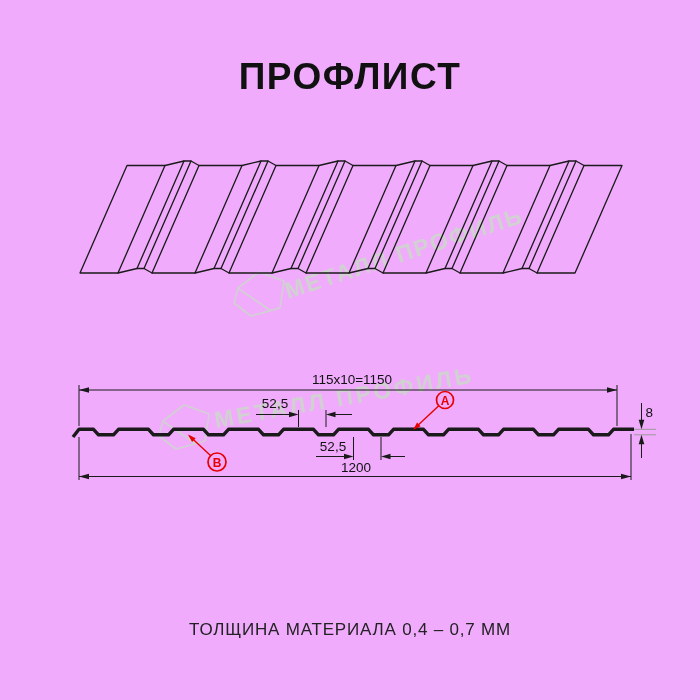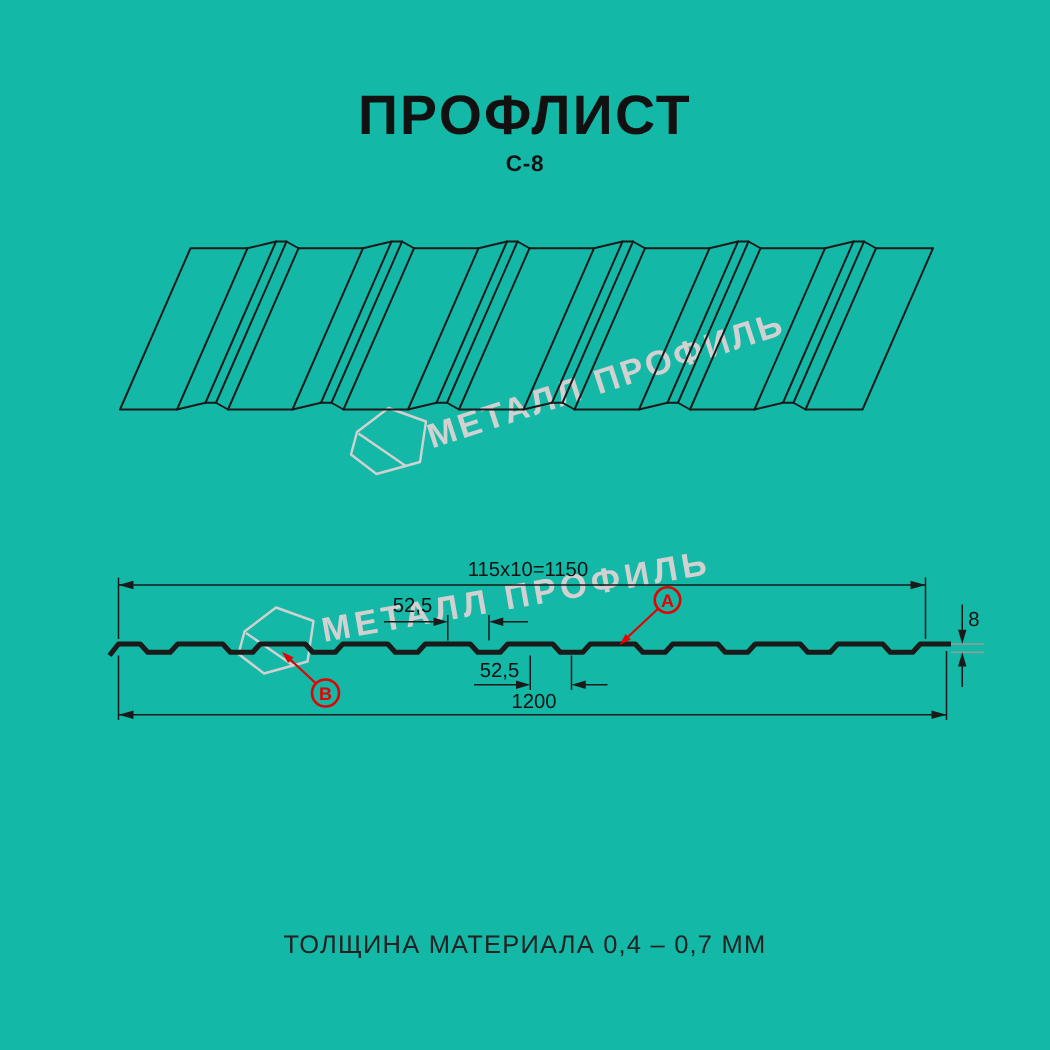--- a/index.html
+++ b/index.html
@@ -1,35 +1,34 @@
 <!DOCTYPE html>
 <html><head>
 <meta charset="utf-8">
 <style>
   html,body{margin:0;padding:0;background:#fff;}
-  #page{position:relative;width:700px;height:700px;background:#14b8a6;overflow:hidden;
+  #page{position:relative;width:700px;height:700px;background:#f0abfc;overflow:hidden;
         font-family:"Liberation Sans",sans-serif;}
   .title{position:absolute;left:0;top:56px;width:700px;text-align:center;
          font-size:37px;font-weight:800;letter-spacing:1.5px;color:#111;}
   .subtitle{position:absolute;left:0;top:101px;width:700px;text-align:center;
          font-size:15px;font-weight:700;letter-spacing:0.5px;color:#111;}
   .footer{position:absolute;left:0;top:620px;width:700px;text-align:center;
          font-size:17px;font-weight:400;letter-spacing:0.8px;color:#222;}
   svg{position:absolute;left:0;top:0;}
   svg text.dim{font-family:"Liberation Sans",sans-serif;font-size:13.5px;fill:#111;}
   svg text.callout{font-family:"Liberation Sans",sans-serif;font-size:12px;font-weight:700;}
   svg text.wm{font-family:"Liberation Sans",sans-serif;font-weight:700;fill:#d1d1d1;}
 </style>
 </head>
 <body>
 
 <div id="page">
 
   <div class="title">ПРОФЛИСТ</div>
-  <div class="subtitle">С-8</div>
 
   <svg width="700" height="700" viewBox="0 0 700 700">
 
     <g>
       <path d="M238,288 L259,272 L284,281 L280,308 L251,316 L234,303 Z M239,289 L271,311" fill="none" stroke="#d1d1d1" stroke-width="1.6" stroke-linejoin="round"></path>
       <text class="wm" x="288" y="299" font-size="23" letter-spacing="2" transform="rotate(-18 288 299)">МЕТАЛЛ ПРОФИЛЬ</text>
     </g>
     <g>
       <path d="M163,421 L184,405 L209,414 L205,441 L176,449 L159,436 Z M164,422 L196,444" fill="none" stroke="#d1d1d1" stroke-width="1.6" stroke-linejoin="round"></path>
       <text class="wm" x="216" y="428" font-size="23" letter-spacing="3" transform="rotate(-10 216 428)">МЕТАЛЛ ПРОФИЛЬ</text>

